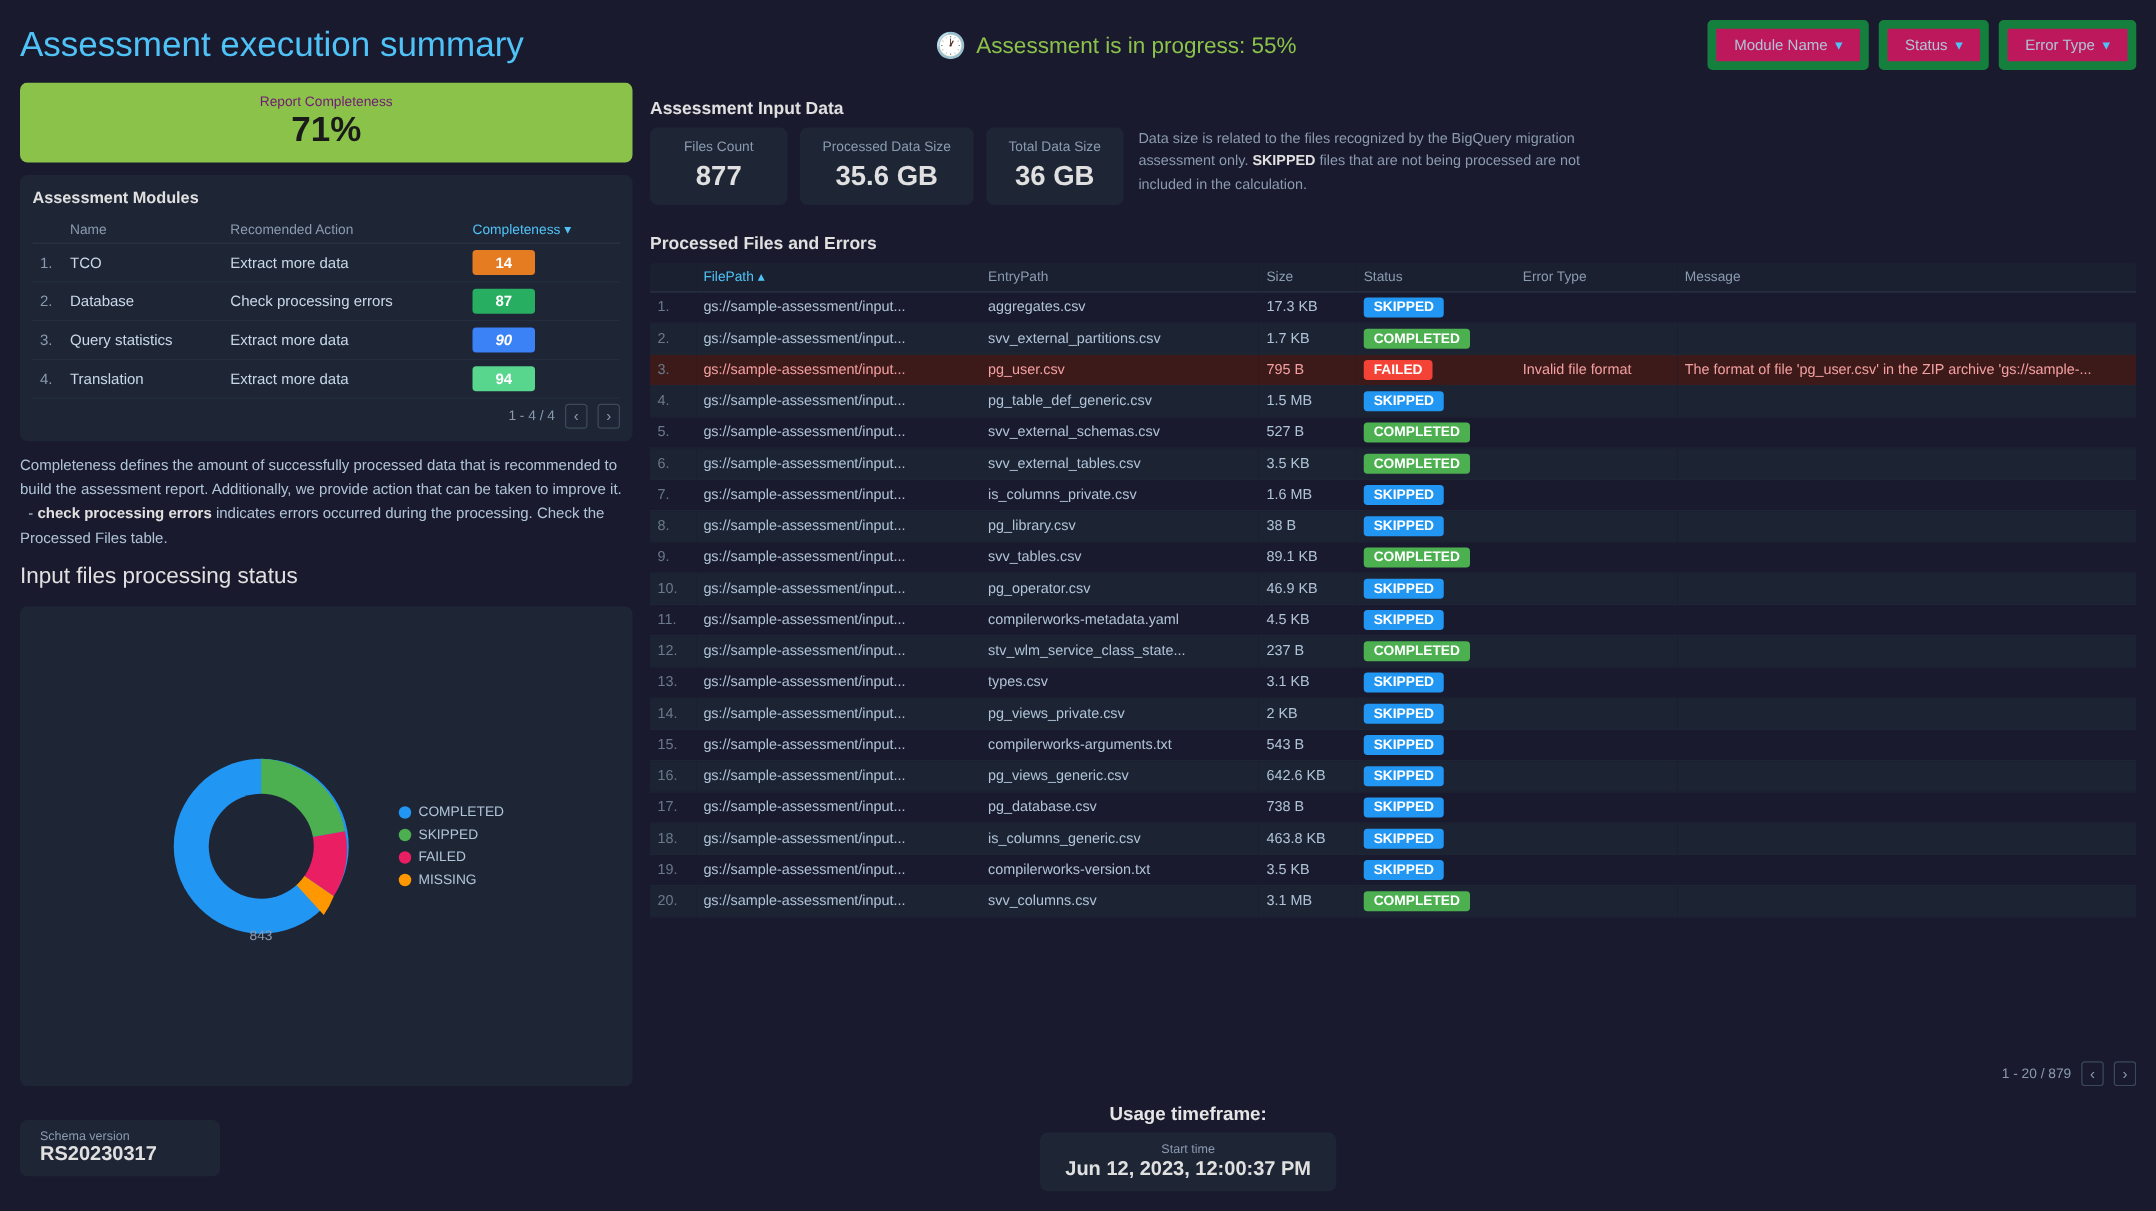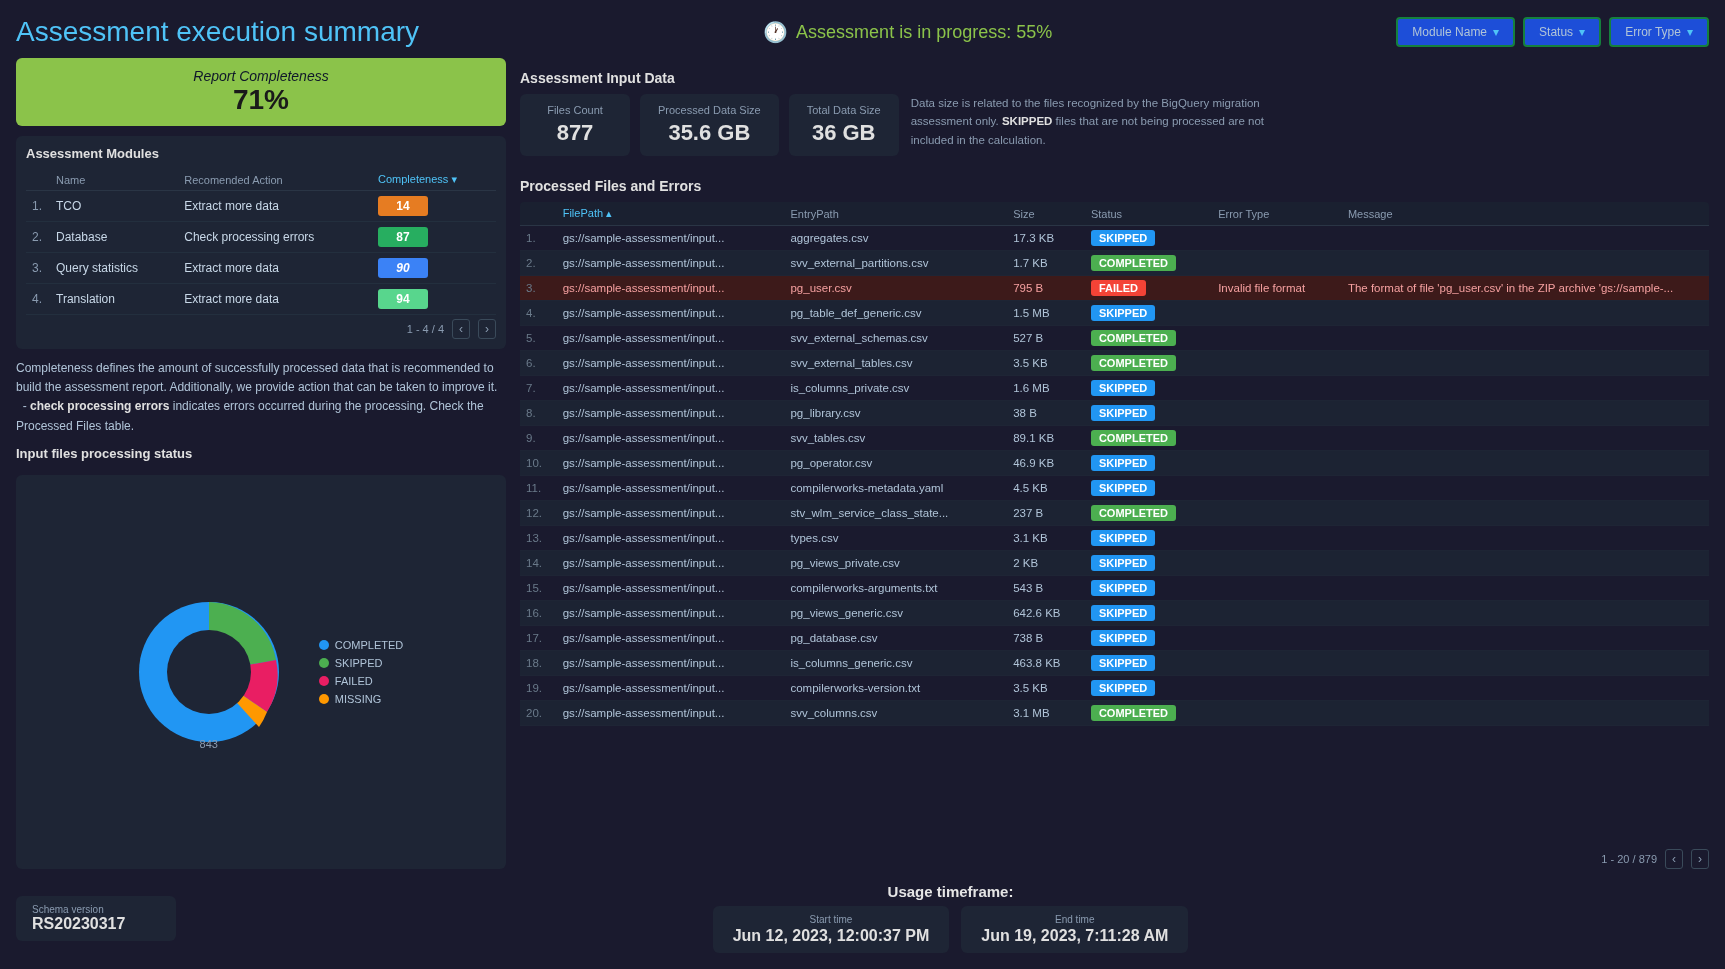--- a/index.html
+++ b/index.html
@@ -37,22 +37,22 @@
       font-size: 18px;
     }
     .header-center .clock-icon {
       font-size: 20px;
     }
     .header-buttons {
       display: flex;
       gap: 8px;
     }
     .header-btn {
-      background: #1d4ed8;
-      border: 2px solid #15803d;
+      background: #be185d;
+      border: 7px solid #15803d;
       color: #b0c4d8;
       padding: 6px 14px;
       border-radius: 4px;
       cursor: pointer;
       display: flex;
       align-items: center;
       gap: 6px;
       font-size: 12px;
     }
     .header-btn .arrow {
@@ -73,24 +73,23 @@
       gap: 10px;
       flex-shrink: 0;
     }
     .report-completeness {
       background: #8bc34a;
       border-radius: 6px;
       padding: 10px 16px;
       text-align: center;
     }
     .report-completeness .label {
-      font-size: 14px;
-      color: #0f172a;
+      font-size: 11px;
+      color: #701a75;
       font-weight: 500;
-      font-style: italic;
     }
     .report-completeness .value {
       font-size: 28px;
       font-weight: 700;
       color: #1a1a1a;
     }
     .assessment-modules {
       background: #1e2535;
       border-radius: 6px;
       padding: 10px;
@@ -162,22 +161,22 @@
     }
     .description-text {
       font-size: 12px;
       color: #b0c4d8;
       line-height: 1.6;
     }
     .description-text strong {
       color: #e0e0e0;
     }
     .input-status-title {
-      font-size: 13px;
-      font-weight: 700;
+      font-size: 18px;
+      font-weight: 400;
       color: #e0e0e0;
       margin-bottom: 4px;
     }
     .pie-section {
       background: #1e2535;
       border-radius: 6px;
       padding: 10px;
       display: flex;
       align-items: center;
       justify-content: center;
@@ -762,21 +761,17 @@
       <div class="schema-label">Schema version</div>
       <div class="schema-value">RS20230317</div>
     </div>
     <div class="usage-timeframe">
       <div class="usage-title">Usage timeframe:</div>
       <div class="time-cards">
         <div class="time-card">
           <div class="time-label">Start time</div>
           <div class="time-value">Jun 12, 2023, 12:00:37 PM</div>
         </div>
-        <div class="time-card">
-          <div class="time-label">End time</div>
-          <div class="time-value">Jun 19, 2023, 7:11:28 AM</div>
-        </div>
       </div>
     </div>
   </div>
 
 </div>
 
 </body></html>

